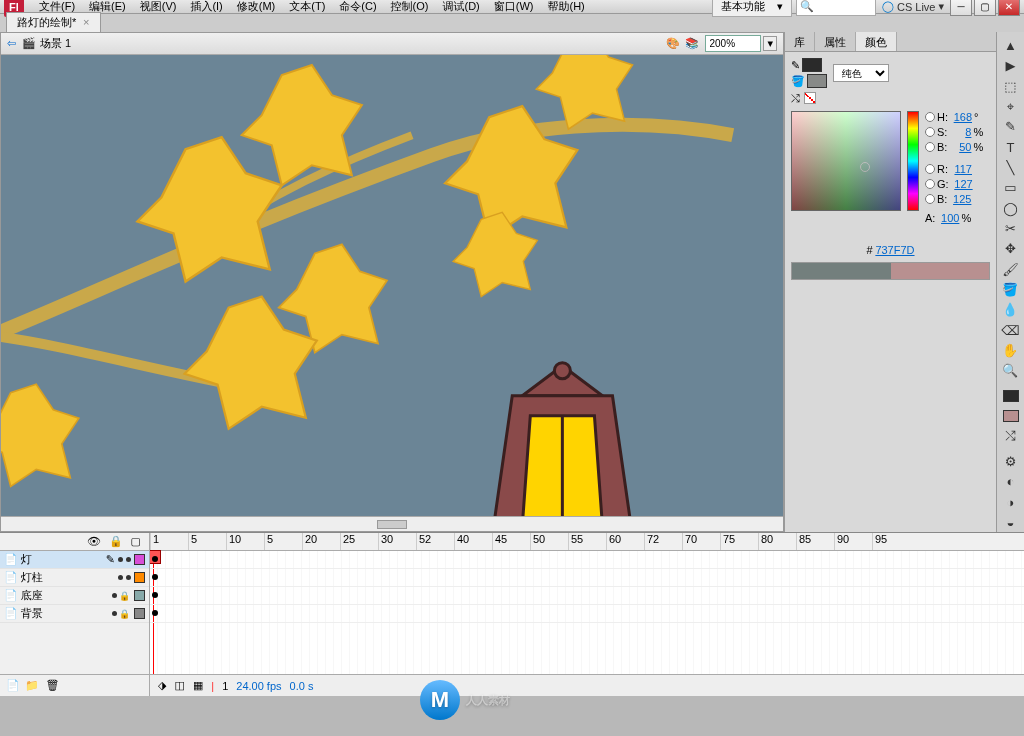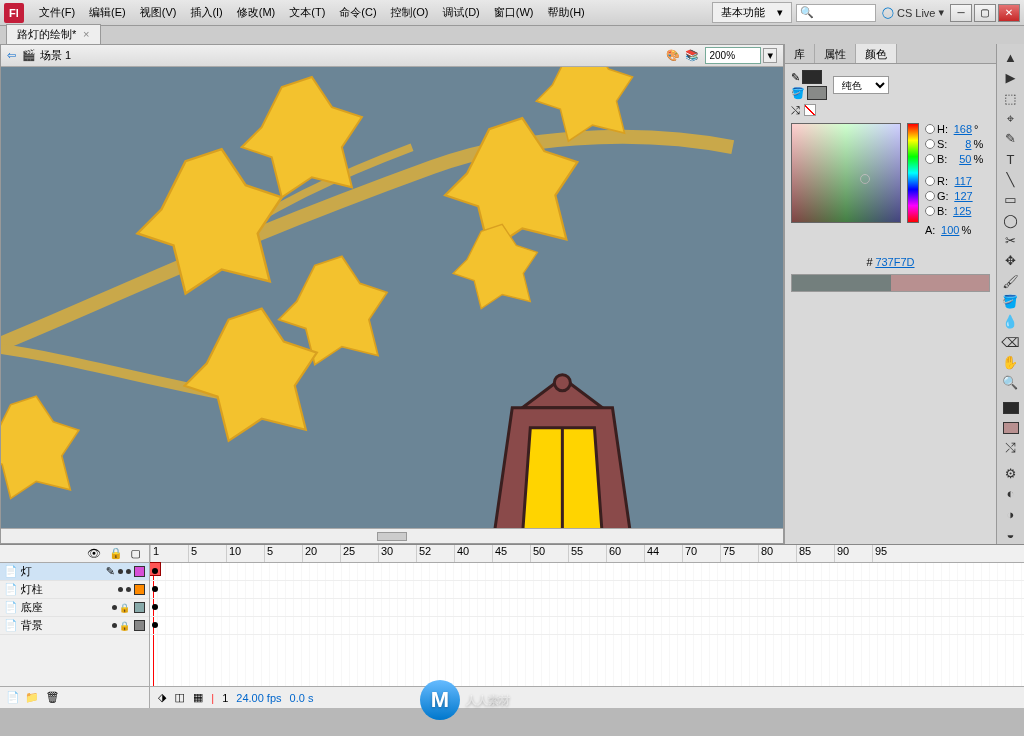--- a/index.html
+++ b/index.html
@@ -1,17 +1,17 @@
 <!DOCTYPE html>
 <html><head>
 <meta charset="utf-8">
 <style>
 * { margin: 0; padding: 0; box-sizing: border-box; font-family: "Microsoft YaHei", SimSun, sans-serif; font-size: 11px; }
 body { width: 1024px; height: 736px; background: #b8b8b8; overflow: hidden; position: relative; }
-.menubar { height: 26px; background: linear-gradient(#e8e8e8, #d0d0d0); display: flex; align-items: center; padding: 0 4px; border-bottom: 1px solid #999; }
+.menubar { height: 14px; background: linear-gradient(#e8e8e8, #d0d0d0); display: flex; align-items: center; padding: 0 4px; border-bottom: 1px solid #999; }
 .menubar .logo { width: 20px; height: 20px; background: #c41e3a; color: #fff; display: flex; align-items: center; justify-content: center; font-weight: bold; border-radius: 2px; margin-right: 8px; }
 .menubar .menu-item { padding: 4px 7px; cursor: pointer; }
 .menubar .spacer { flex: 1; }
 .menubar .workspace { padding: 2px 8px; border: 1px solid #aaa; background: #f0f0f0; margin-right: 4px; display: flex; align-items: center; gap: 12px; }
 .menubar .search { width: 80px; height: 18px; border: 1px solid #aaa; background: #fff; display: flex; align-items: center; padding: 0 4px; gap: 3px; margin-right: 6px; }
 .menubar .cslive { display: flex; align-items: center; gap: 3px; margin-right: 6px; color: #333; }
 .menubar .winbtns { display: flex; gap: 2px; }
 .menubar .winbtn { width: 22px; height: 18px; border: 1px solid #888; background: linear-gradient(#f5f5f5,#ddd); display: flex; align-items: center; justify-content: center; font-size: 10px; }
 .menubar .winbtn.close { background: linear-gradient(#e57373,#c62828); color: #fff; }
 .tabbar { height: 18px; background: #ccc; display: flex; align-items: flex-end; padding-left: 6px; }
@@ -329,21 +329,21 @@
           <span>5</span>
           <span>20</span>
           <span>25</span>
           <span>30</span>
           <span>52</span>
           <span>40</span>
           <span>45</span>
           <span>50</span>
           <span>55</span>
           <span>60</span>
-          <span>44</span>
+          <span>72</span>
           <span>70</span>
           <span>75</span>
           <span>80</span>
           <span>85</span>
           <span>90</span>
           <span>95</span>
       </div>
       <div class="frame-grid">
         <div class="playhead"></div>
         <div class="frame-row">

